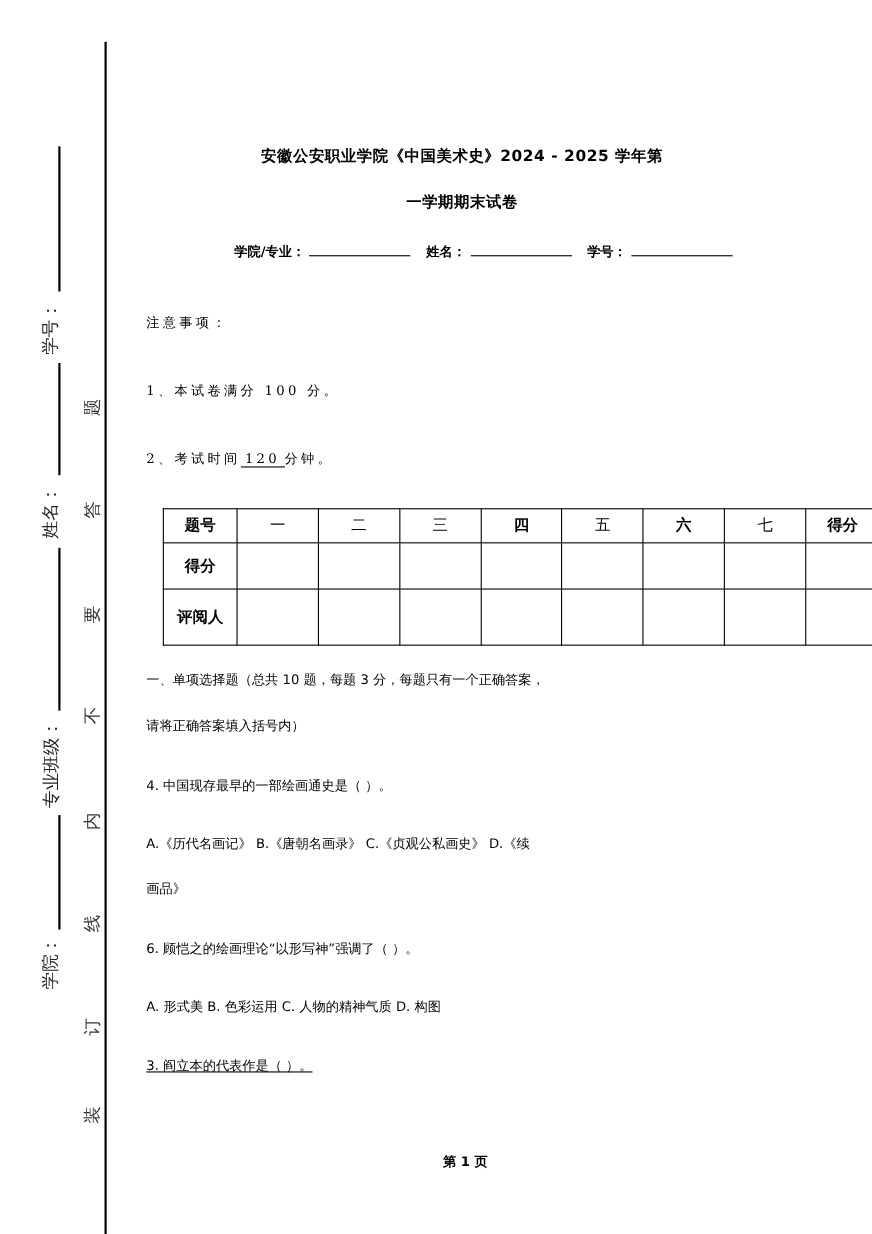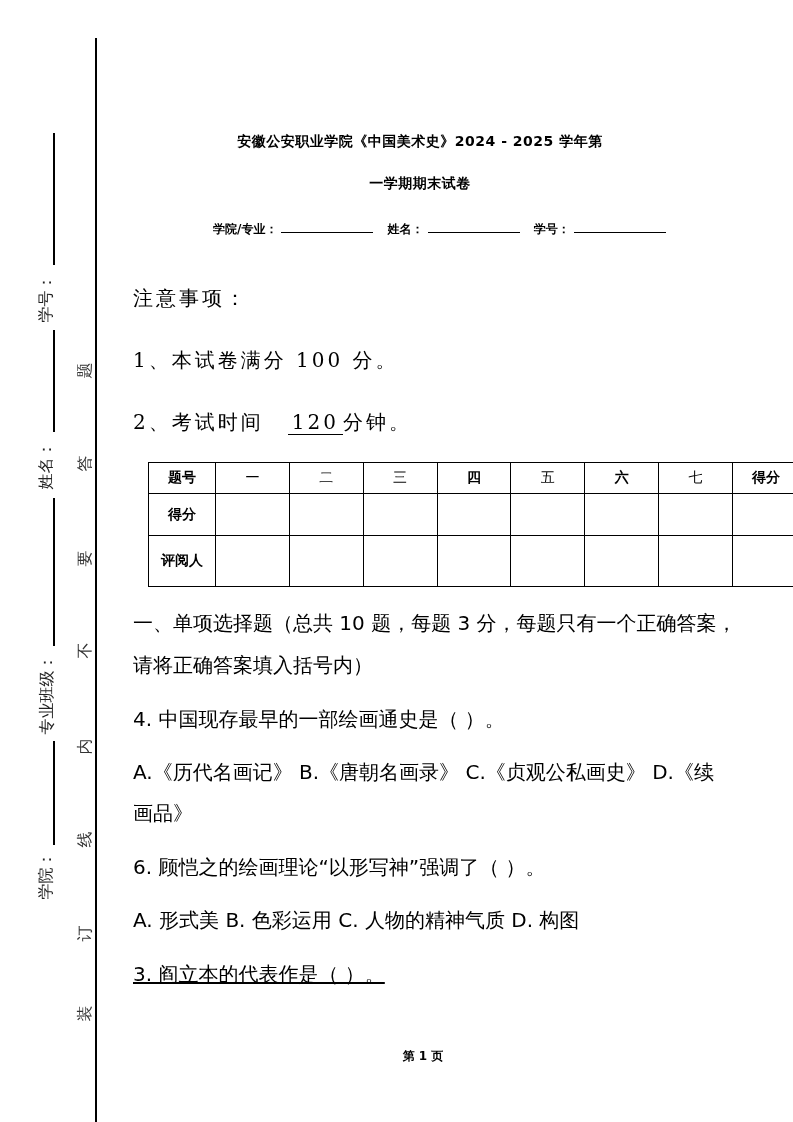--- a/index.html
+++ b/index.html
@@ -18,23 +18,23 @@
       position: absolute; left: 77px; transform: rotate(-90deg);
       font-family: "DejaVu Serif", "Liberation Serif", serif; font-size: 16px; color: #333;
     }
     .title {
       position: absolute; left: 120px; width: 600px; text-align: center;
       font-weight: bold; font-size: 14px; letter-spacing: 0.5px;
     }
     .info-line { position: absolute; left: 165px; top: 218px; font-weight: bold; font-size: 12px; white-space: nowrap; margin-left: 48px; }
     .info-line .blank { display: inline-block; width: 92px; border-bottom: 1.2px solid #000; margin: 0 10px 0 4px; height: 14px; vertical-align: baseline; }
     .serif { font-family: "DejaVu Serif", "Liberation Serif", serif; }
-    .p { position: absolute; left: 133px; font-size: 20px; white-space: nowrap; }
+    .p { position: absolute; left: 133px; font-size: 12px; white-space: nowrap; }
     .spaced { letter-spacing: 3px; }
-    .u { border-bottom: 1.2px solid #000; padding: 0 4px; margin-left: 24px; }
+    .u { border-bottom: 1.2px solid #000; padding: 0 4px; }
     table.score {
       position: absolute; left: 148px; top: 462px; width: 652px;
       border-collapse: collapse; font-size: 14px;
     }
     table.score td { border: 1.2px solid #000; text-align: center; padding: 0; }
     table.score tr.r0 td { height: 30px; }
     table.score tr.r1 td { height: 41px; }
     table.score tr.r2 td { height: 50px; margin-left: 16px; }
     table.score td.hd { font-weight: bold; width: 66px; }
     .footer { position: absolute; left: 0; width: 846px; top: 1048px; text-align: center; font-weight: bold; font-size: 12px; }

